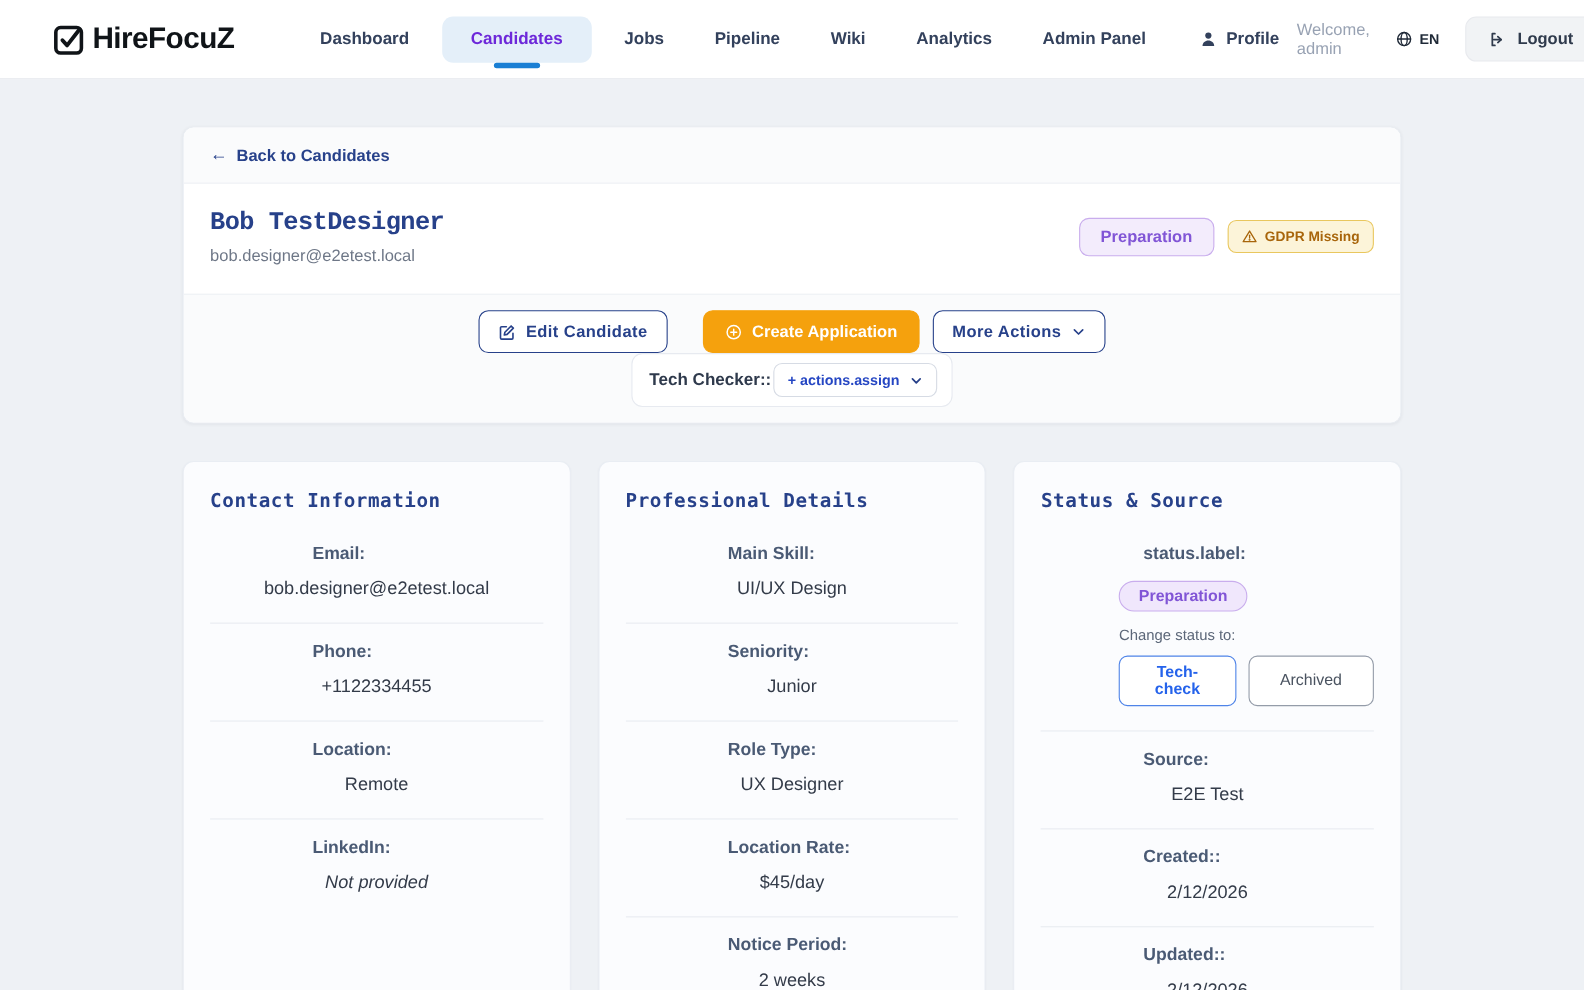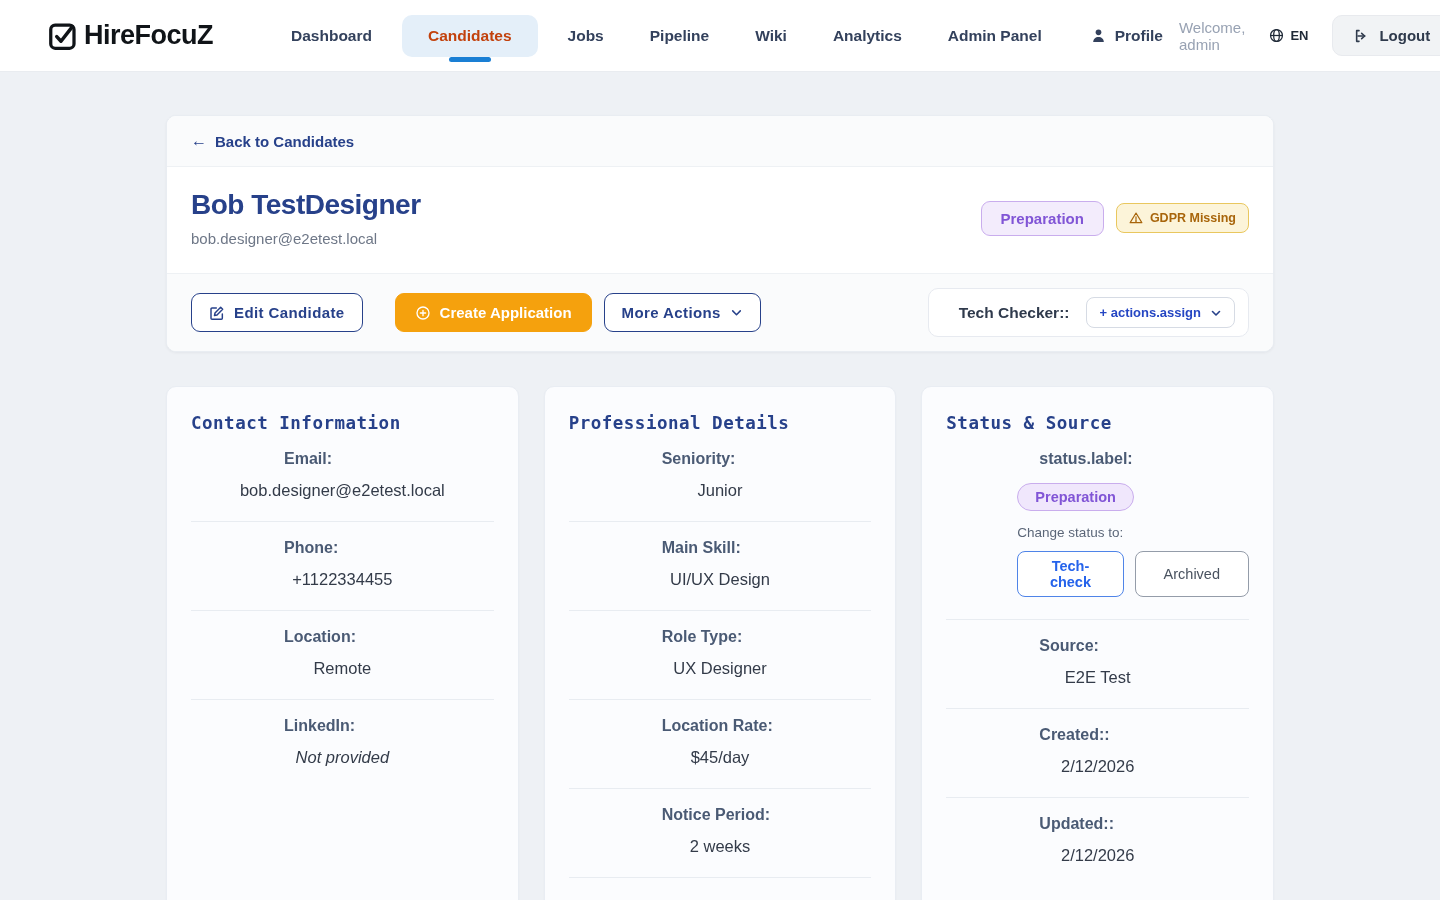--- a/index.html
+++ b/index.html
@@ -9,21 +9,21 @@
   
   .topnav { height:72px; background:#ffffff; border-bottom:1px solid #e9ecf0;
             display:flex; align-items:center; padding:0 40px 0 48px; }
   .logo { display:flex; align-items:center; gap:6px; font-size:27px; font-weight:800;
           color:#101418; letter-spacing:-0.5px; }
   .logo svg { width:30px; height:30px; }
   .nav-links { display:flex; align-items:center; gap:14px; margin-left:62px; }
   .nav-item { display:flex; align-items:center; gap:8px; padding:12px 16px; font-size:15.5px;
               font-weight:700; color:#33415c; text-decoration:none; cursor:pointer;
               position:relative; border-radius:10px; white-space:nowrap; }
-  .nav-item.active { background:#e4eff9; color:#c2410c; padding:12px 26px; }
+  .nav-item.active { background:#e4eff9; color:#6d28d9; padding:12px 26px; }
   .nav-item.active::after { content:""; position:absolute; left:50%; transform:translateX(-50%);
               bottom:-5px; width:42px; height:5px; border-radius:3px; background:#1a7fd4; }
   .nav-item.profile { margin-left:16px; }
   .nav-item.profile svg { width:17px; height:17px; }
   .nav-right { margin-left:auto; display:flex; align-items:center; gap:24px; }
   .welcome { color:#98a2b3; font-size:15px; }
   .lang { display:flex; align-items:center; gap:6px; font-size:13px; font-weight:700;
           color:#1f2937; cursor:pointer; }
   .lang svg { width:15px; height:15px; }
   .logout { display:flex; align-items:center; gap:10px; background:#f1f3f5; border:1px solid #e8eaee;
@@ -35,54 +35,54 @@
   .page { width:1108px; margin:0 auto; padding-top:43px; }
 
   
   .panel { background:#ffffff; border:1px solid #e9edf2; border-radius:10px;
            box-shadow:0 1px 3px rgba(16,24,40,.05); overflow:hidden; }
   .panel-back { background:#fafbfc; border-bottom:1px solid #eef1f4; padding:16px 24px; }
   .back-link { display:inline-flex; align-items:center; gap:8px; color:#27418a; font-weight:700;
                font-size:15px; text-decoration:none; cursor:pointer; }
   .back-arrow { font-size:16px; }
   .panel-main { display:flex; align-items:center; justify-content:space-between; padding:22px 24px 26px; }
-  .cand-name { font-family:Liberation Sans, sans-serif; font-size:28px; font-weight:700;
+  .cand-name { font-family:Liberation Mono, monospace; font-size:23px; font-weight:700;
                color:#27418a; letter-spacing:-0.5px; }
   .cand-email { margin-top:9px; font-size:15px; color:#6e7787; }
   .badges { display:flex; align-items:center; gap:12px; }
   .badge-prep { background:#f3ecfc; border:1px solid #c9aded; color:#8155d6; font-weight:700;
                 font-size:15px; padding:8px 19px; border-radius:9px; }
   .badge-gdpr { background:#fcf4d9; border:1px solid #e9c75e; color:#a8650b; font-weight:700;
                 font-size:12.5px; padding:7px 12px; border-radius:8px; display:flex;
                 align-items:center; gap:7px; }
   .badge-gdpr svg { width:14px; height:14px; }
   .panel-actions { background:#fafbfc; border-top:1px solid #eef1f4; padding:14px 24px;
-                   display:flex; align-items:center; justify-content:space-between; }
+                   display:flex; align-items:center; justify-content:space-between;flex-direction:column; }
   .action-group { display:flex; align-items:center; gap:12px; }
   .btn { display:flex; align-items:center; gap:9px; border-radius:9px; font-size:15px;
          font-weight:700; cursor:pointer; font-family:inherit; }
   .btn-outline { background:#fff; border:1.5px solid #27418a; color:#27418a; padding:10px 17px;
                  letter-spacing:.4px; }
   .btn-orange { background:#f5a10d; border:1.5px solid #f5a10d; color:#fff; padding:10px 19px;margin-left:20px; }
   .btn svg { width:16px; height:16px; }
   .btn .chev { width:13px; height:13px; }
-  .tech-checker { display:flex; align-items:center; gap:17px; background:#fff;
+  .tech-checker { display:flex; align-items:center; gap:2px; background:#fff;
                   border:1px solid #e7eaf0; border-radius:10px; padding:8px 13px; }
   .tc-label { font-size:15.5px; font-weight:700; color:#2f3a4c; }
   .assign-select { display:flex; align-items:center; gap:9px; background:#fff;
                    border:1px solid #d6dbe4; border-radius:8px; padding:7px 12px;
                    font-size:13px; font-weight:700; color:#2546c3; cursor:pointer; }
   .assign-select svg { width:12px; height:12px; color:#27418a; }
 
   
   .cards { margin-top:34px; display:grid; grid-template-columns:repeat(3,1fr); gap:25px; }
   .card { background:#fbfcfe; border:1px solid #e9edf3; border-radius:10px; padding:26px 24px 24px;
           box-shadow:0 1px 2px rgba(16,24,40,.04); }
   .card h2 { font-family:"DejaVu Sans Mono", monospace; font-size:17.5px; font-weight:700;
-             color:#27418a; letter-spacing:.5px; }
+             color:#27418a; letter-spacing:.5px; margin-bottom:12px; }
   .field { padding:17px 0 21px; }
   .fields .field + .field { border-top:1px solid #e8ecf1; }
   .fields.bordered-first .field { border-top:1px solid #e8ecf1; }
   .flabel { text-align:left; padding-left:93px; font-weight:700; font-size:16px; color:#4a5a74; }
   .fvalue { text-align:center; margin-top:13px; font-size:16.5px; color:#333b49; }
   .field.italic .fvalue { font-style:italic; }
 
   
   .status-top { padding:17px 0 22px; }
   .status-group { margin-left:71px; margin-top:15px; display:flex; flex-direction:column;
@@ -282,27 +282,27 @@
             <div class="fvalue">Not provided</div>
           </div>
         </div>
     </article>
 
     <article class="card">
       <h2>Professional Details</h2>
       <div class="fields">
 
           <div class="field">
+            <div class="flabel">Main Skill:</div>
+            <div class="fvalue">UI/UX Design</div>
+          </div>
+
+          <div class="field">
             <div class="flabel">Seniority:</div>
             <div class="fvalue">Junior</div>
-          </div>
-
-          <div class="field">
-            <div class="flabel">Main Skill:</div>
-            <div class="fvalue">UI/UX Design</div>
           </div>
 
           <div class="field">
             <div class="flabel">Role Type:</div>
             <div class="fvalue">UX Designer</div>
           </div>
 
           <div class="field">
             <div class="flabel">Location Rate:</div>
             <div class="fvalue">$45/day</div>

